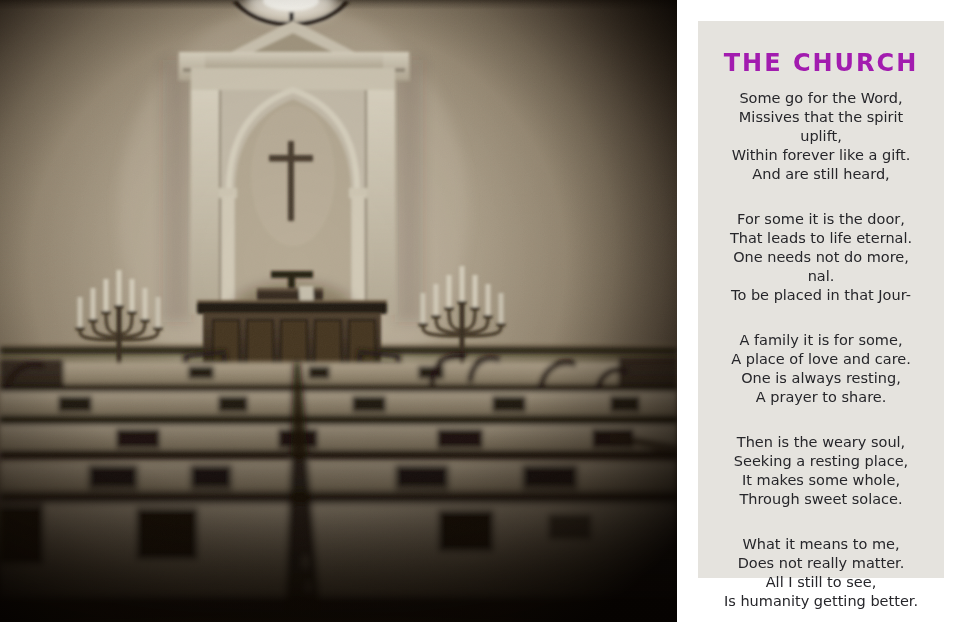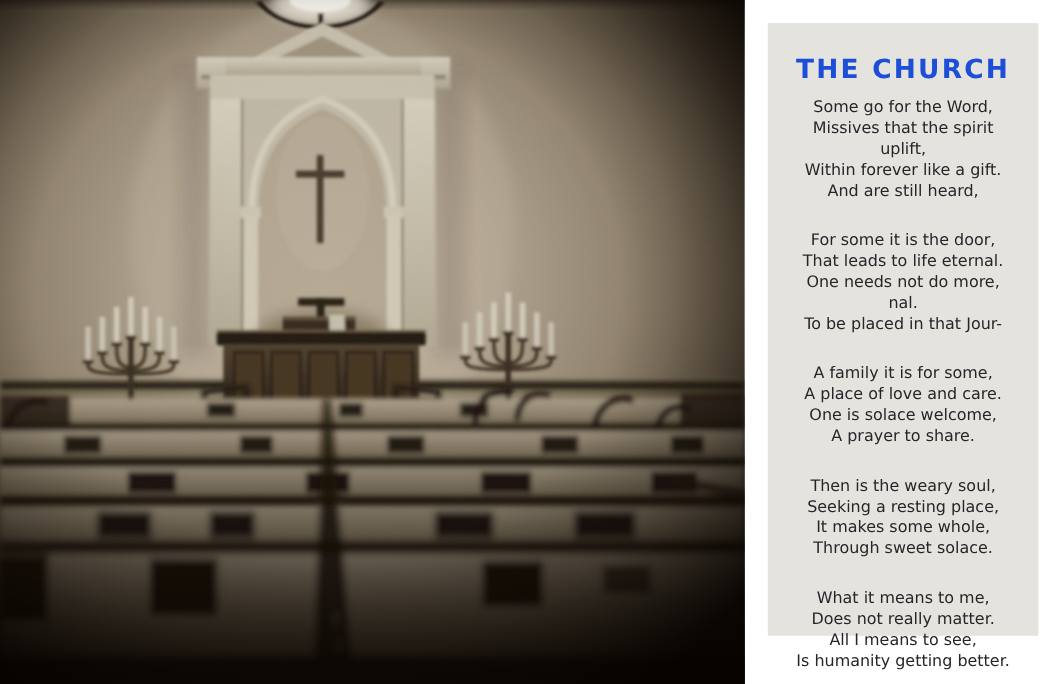--- a/index.html
+++ b/index.html
@@ -7,21 +7,21 @@
     position:relative;width:960px;height:622px;background:#ffffff;
     overflow:hidden;font-family:"DejaVu Sans", sans-serif;
   }
   .photo{position:absolute;left:0;top:0;width:677px;height:622px;display:block;}
   .poem-panel{
     position:absolute;left:698px;top:21px;width:246px;height:557px;
     background:#e5e3de;color:#26262a;text-align:center;box-sizing:border-box;
   }
   .poem-title{
     margin:27px 0 0 0;font-size:24px;line-height:30px;font-weight:700;
-    letter-spacing:2px;color:#1d4ed8;
+    letter-spacing:2px;color:#a21caf;
   }
   .stanza{margin-top:26px;}
   .stanza.first{margin-top:11px;}
   .pline{font-size:14.5px;line-height:19px;white-space:nowrap;}
 </style>
 </head>
 <body>
 
 <div class="stage">
 
@@ -278,32 +278,32 @@
       <div class="pline">For some it is the door,</div>
       <div class="pline">That leads to life eternal.</div>
       <div class="pline">One needs not do more,</div>
       <div class="pline">nal.</div>
       <div class="pline">To be placed in that Jour-</div>
     </div>
 
     <div class="stanza">
       <div class="pline">A family it is for some,</div>
       <div class="pline">A place of love and care.</div>
-      <div class="pline">One is solace welcome,</div>
+      <div class="pline">One is always resting,</div>
       <div class="pline">A prayer to share.</div>
     </div>
 
     <div class="stanza">
       <div class="pline">Then is the weary soul,</div>
       <div class="pline">Seeking a resting place,</div>
       <div class="pline">It makes some whole,</div>
       <div class="pline">Through sweet solace.</div>
     </div>
 
     <div class="stanza">
       <div class="pline">What it means to me,</div>
       <div class="pline">Does not really matter.</div>
-      <div class="pline">All I means to see,</div>
+      <div class="pline">All I still to see,</div>
       <div class="pline">Is humanity getting better.</div>
     </div>
   </div>
 
 </div>
 
 </body></html>

